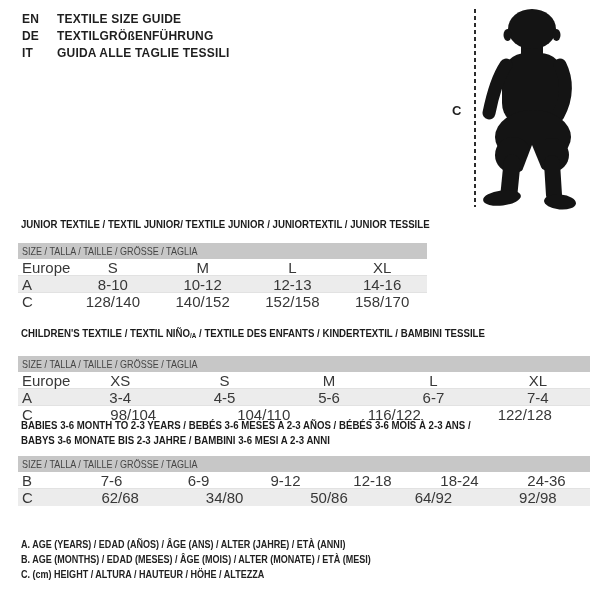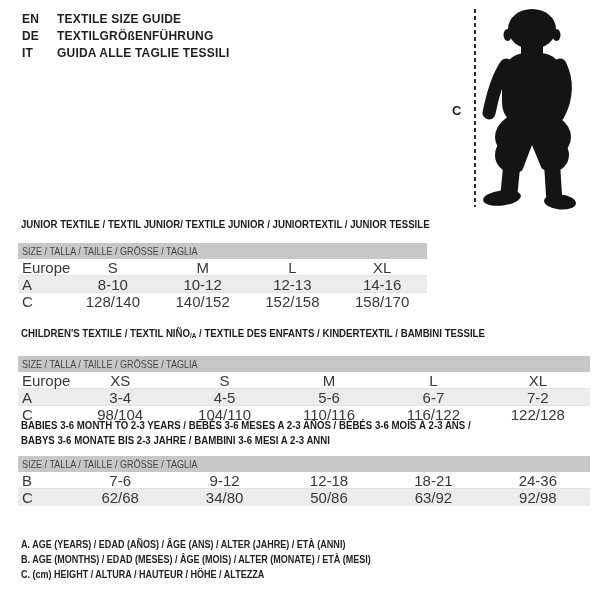--- a/index.html
+++ b/index.html
@@ -134,53 +134,53 @@
         <span class="cell val">M</span>
         <span class="cell val">L</span>
         <span class="cell val">XL</span>
       </div>
       <div class="tbl-row stripe">
         <span class="cell label">A</span>
         <span class="cell val">3-4</span>
         <span class="cell val">4-5</span>
         <span class="cell val">5-6</span>
         <span class="cell val">6-7</span>
-        <span class="cell val">7-2</span>
+        <span class="cell val">7-4</span>
       </div>
       <div class="tbl-row">
         <span class="cell label">C</span>
         <span class="cell val">98/104</span>
         <span class="cell val">104/110</span>
-        <span class="cell val">110/116</span>
         <span class="cell val">116/122</span>
         <span class="cell val">122/128</span>
       </div>
     </div>
   </div>
 <div id="section-babies" class="section">
     <div class="tbl-title">
       <div class="title-line"><span>BABIES 3-6 MONTH TO 2-3 YEARS / BEBÉS 3-6 MESES A 2-3 AÑOS / BÉBÉS 3-6 MOIS À 2-3 ANS /</span></div>
       <div class="title-line"><span>BABYS 3-6 MONATE BIS 2-3 JAHRE / BAMBINI 3-6 MESI A 2-3 ANNI</span></div>
     </div>
     <div class="tbl">
       <div class="tbl-hdr"><span class="cond">SIZE / TALLA / TAILLE / GRÖSSE / TAGLIA</span></div>
       <div class="tbl-row">
         <span class="cell label">B</span>
         <span class="cell val">7-6</span>
+        <span class="cell val">6-9</span>
         <span class="cell val">9-12</span>
         <span class="cell val">12-18</span>
-        <span class="cell val">18-21</span>
+        <span class="cell val">18-24</span>
         <span class="cell val">24-36</span>
       </div>
       <div class="tbl-row stripe">
         <span class="cell label">C</span>
         <span class="cell val">62/68</span>
         <span class="cell val">34/80</span>
         <span class="cell val">50/86</span>
-        <span class="cell val">63/92</span>
+        <span class="cell val">64/92</span>
         <span class="cell val">92/98</span>
       </div>
     </div>
   </div>
 
 <div id="legend">
     <div class="legend-line">A. AGE (YEARS) / EDAD (AÑOS) / ÂGE (ANS) / ALTER (JAHRE) / ETÀ (ANNI)</div>
     <div class="legend-line">B. AGE (MONTHS) / EDAD (MESES) / ÂGE (MOIS) / ALTER (MONATE) / ETÀ (MESI)</div>
     <div class="legend-line">C. (cm) HEIGHT / ALTURA / HAUTEUR / HÖHE / ALTEZZA</div>
   </div>

